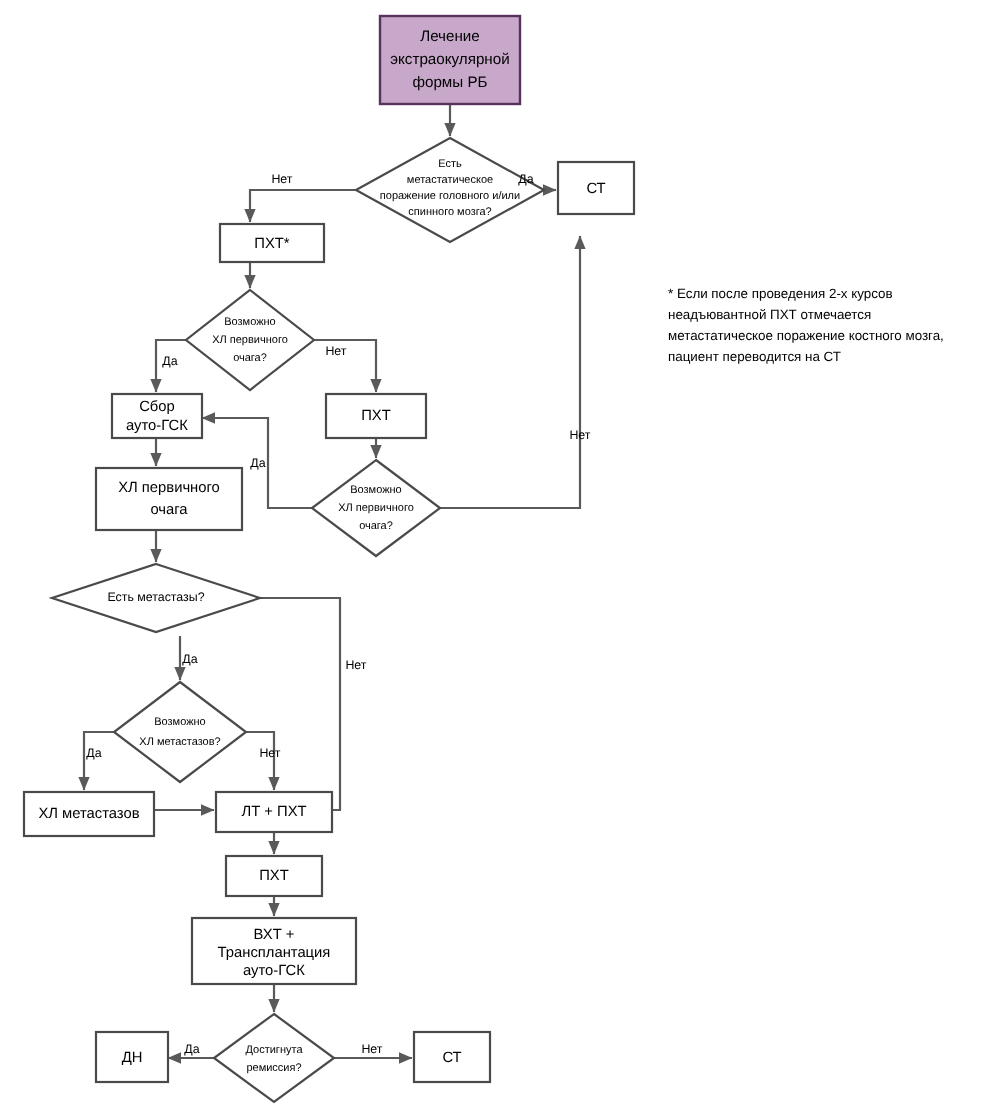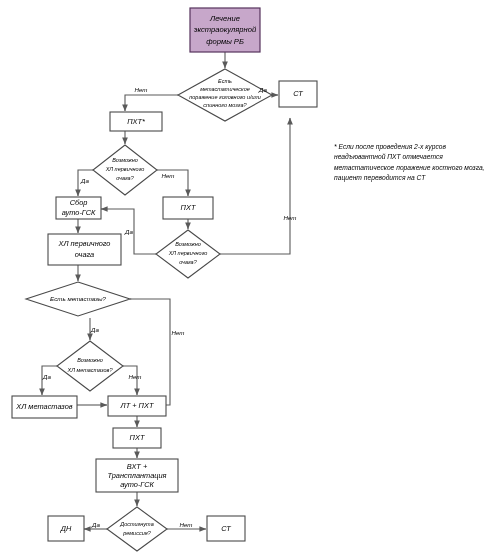--- a/index.html
+++ b/index.html
@@ -13,21 +13,20 @@
     font-family: "Liberation Sans", sans-serif;
     position: relative;
     overflow: hidden;
   }
   #chart-root {
     position: absolute;
     left: 0;
     top: 0;
     width: 494px;
     height: 558px;
-    font-style: italic;
   }
   svg.flow {
     display: block;
     width: 494px;
     height: 558px;
   }
   .node-box {
     fill: #ffffff;
     stroke: #4a4a4a;
     stroke-width: 1.1;

